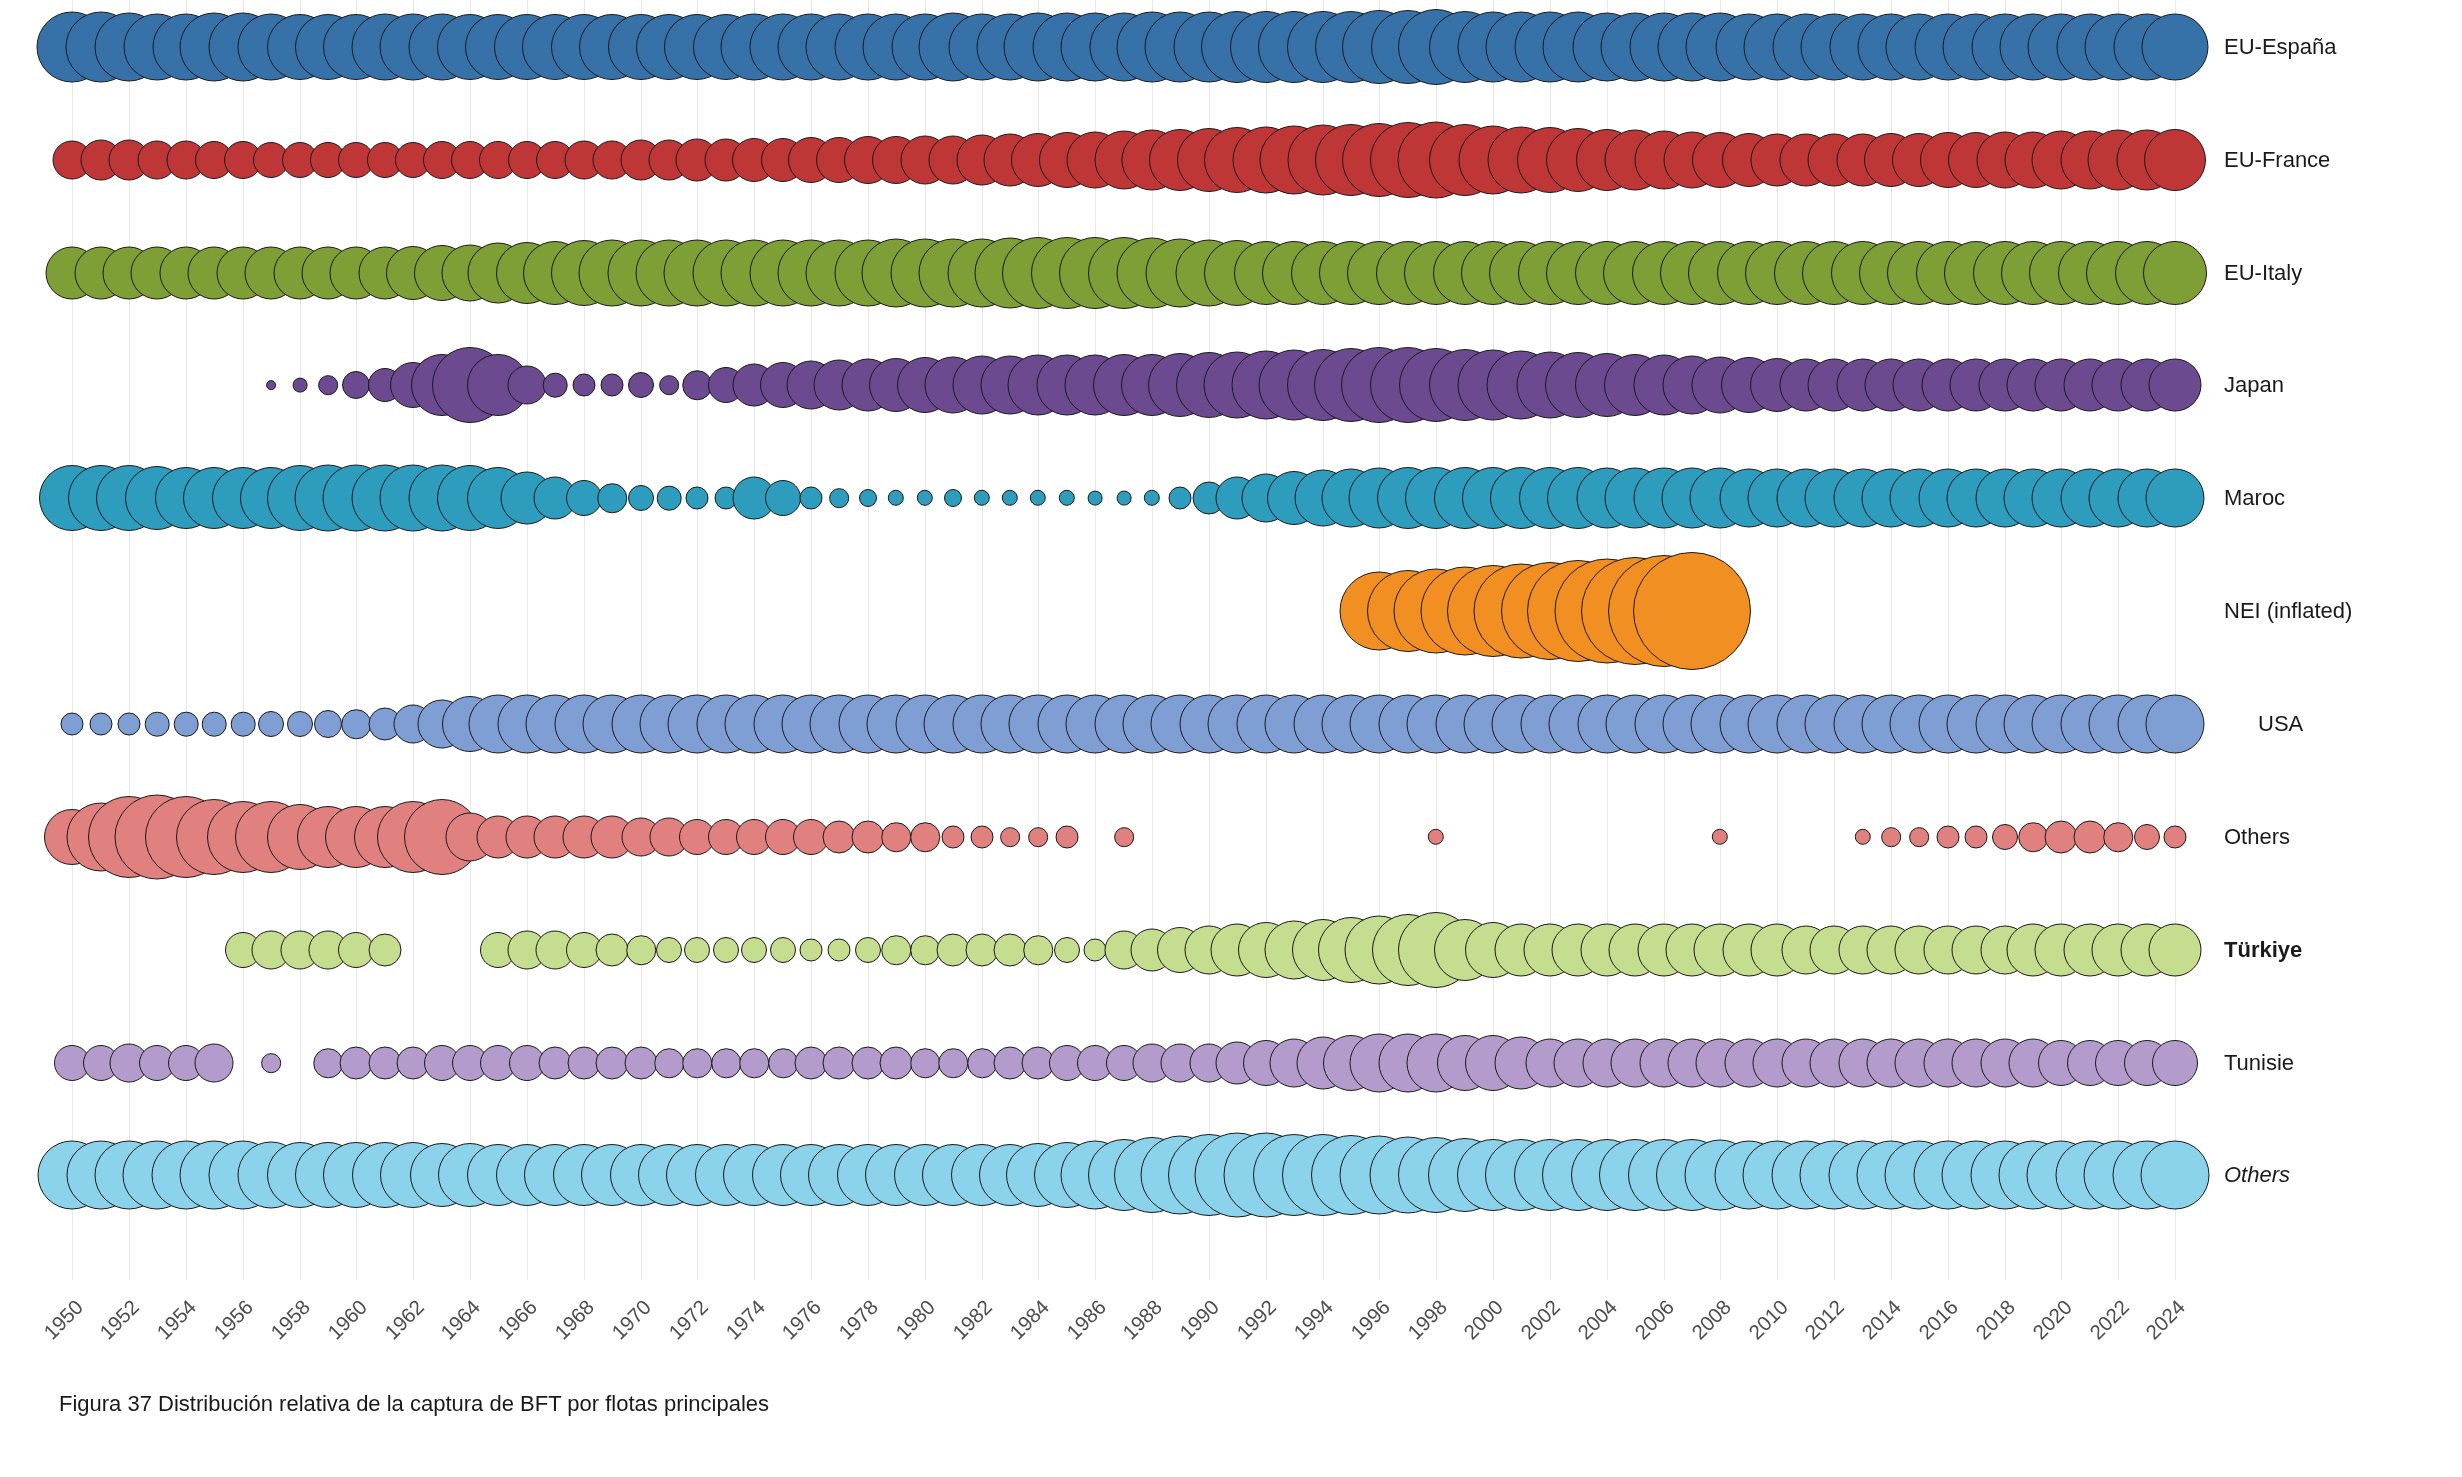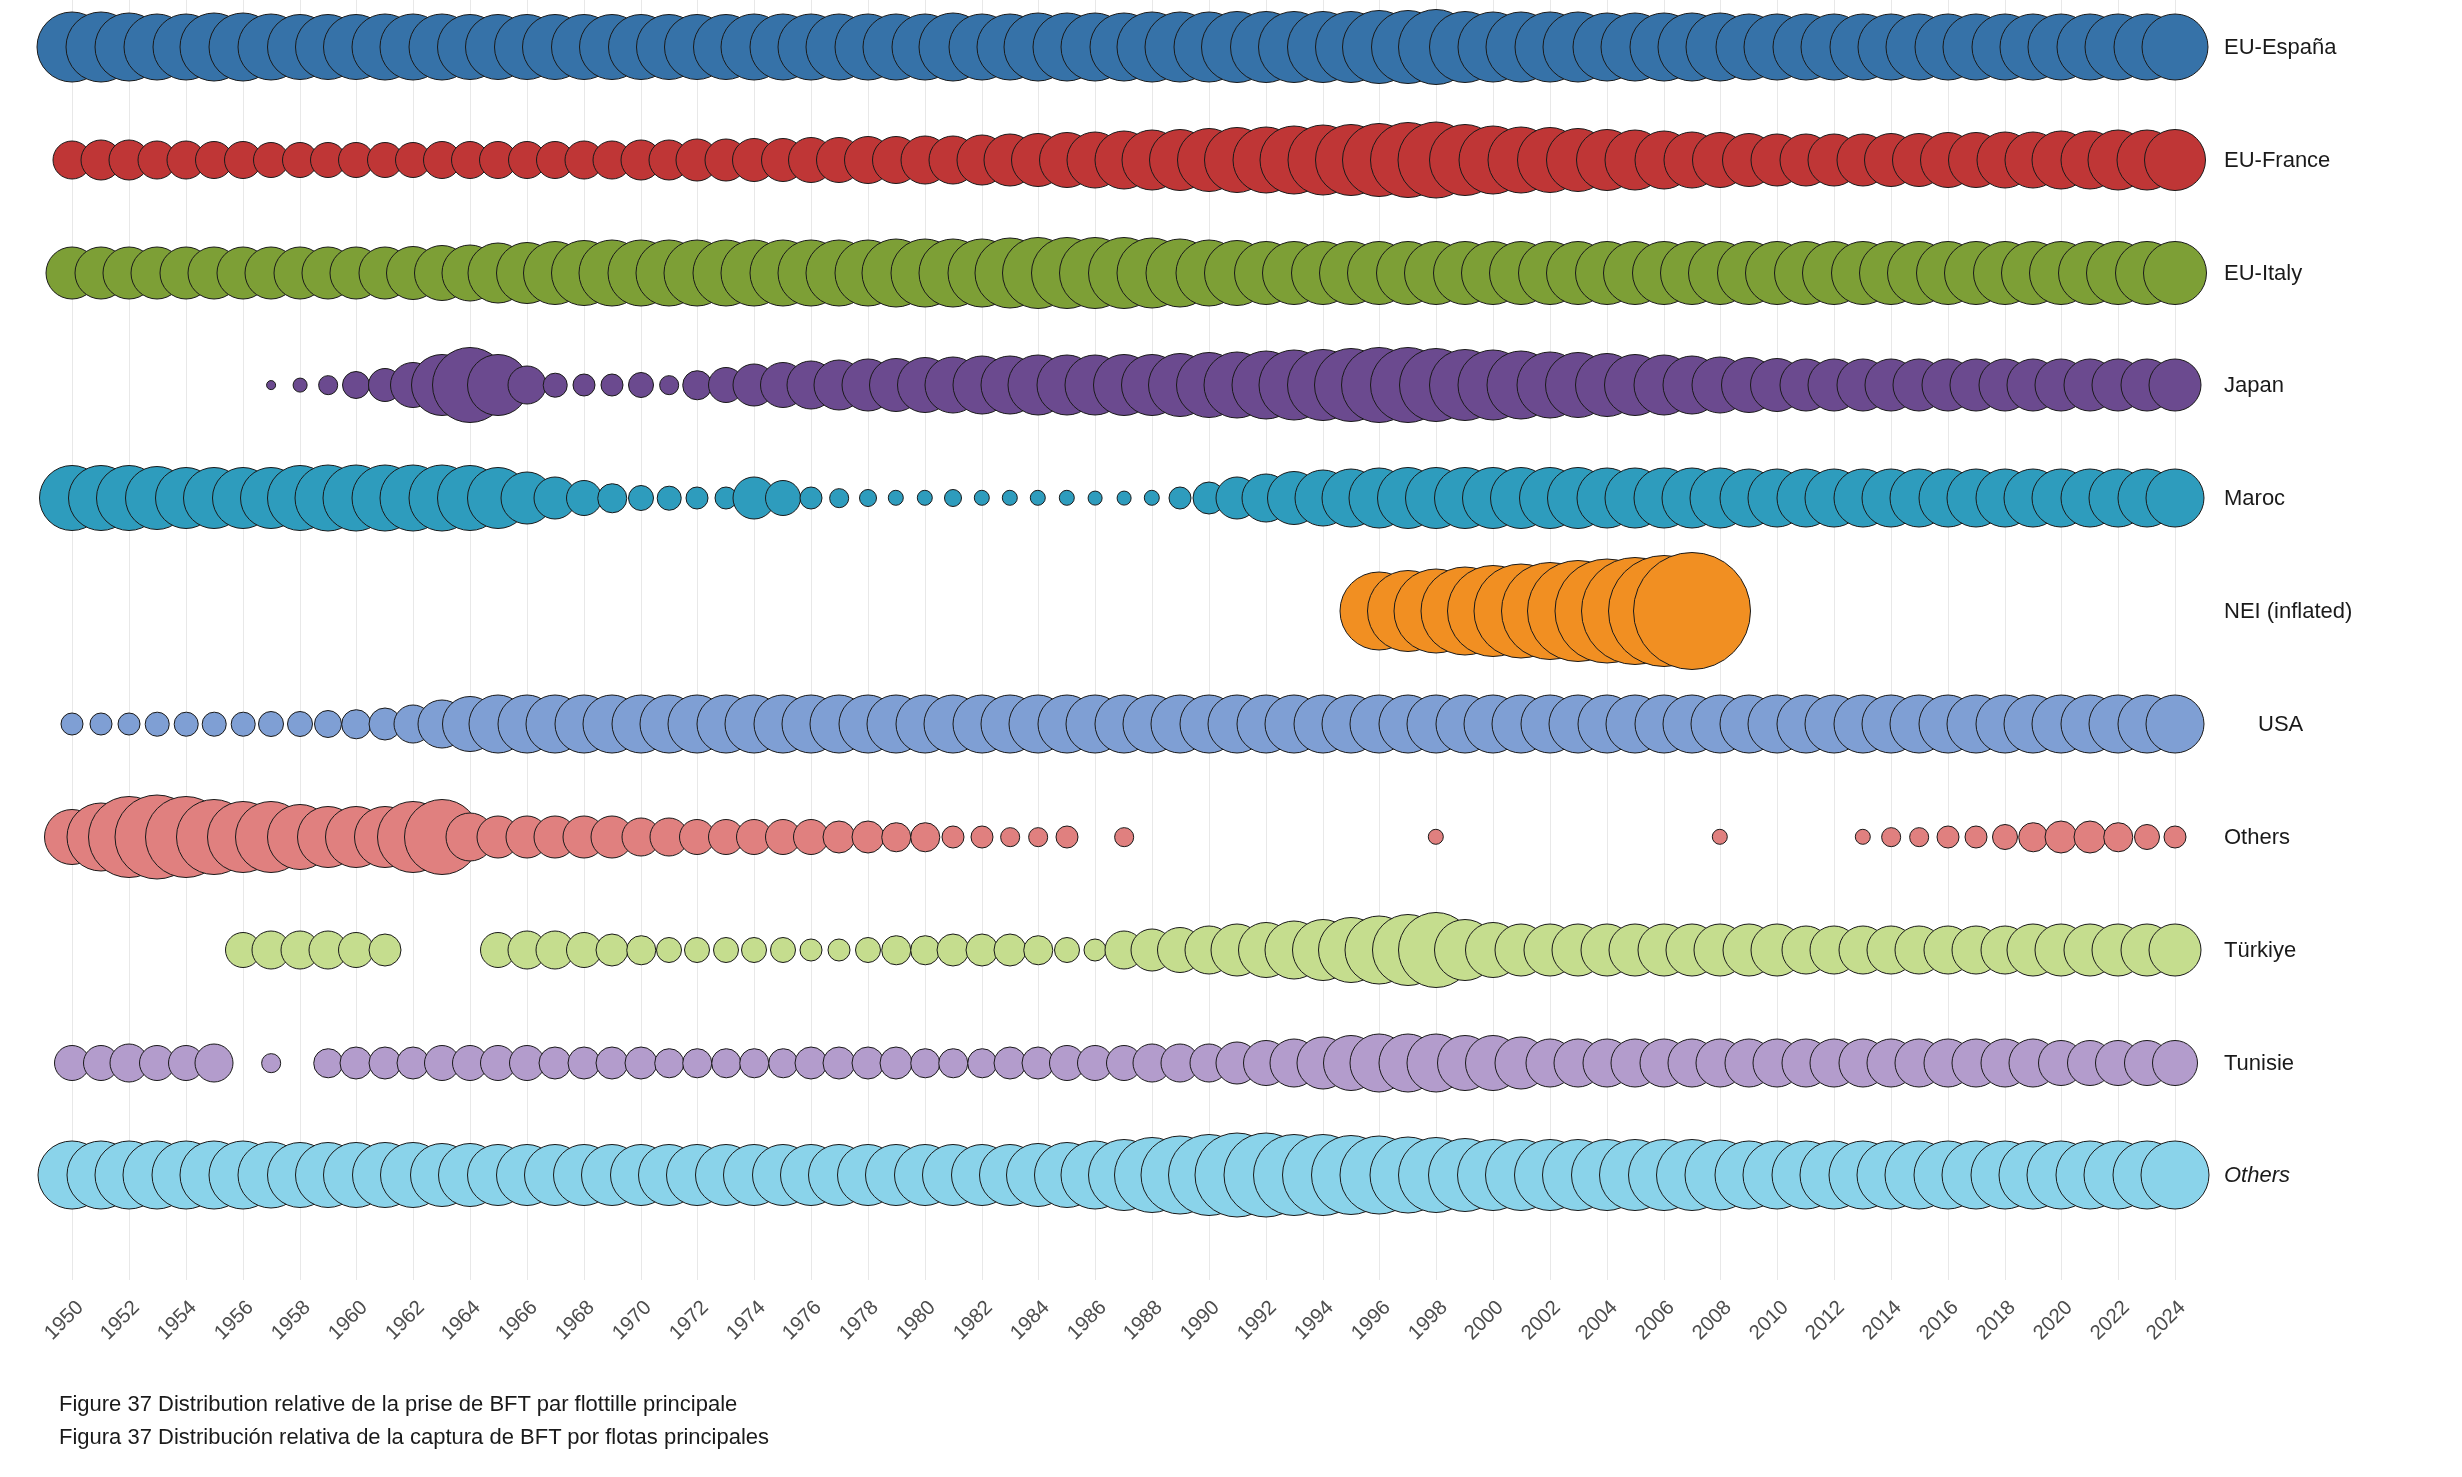--- a/index.html
+++ b/index.html
@@ -648,21 +648,21 @@
       <div class="bubble" title="Türkiye 2015" style="left: 1919px; top: 950px; width: 49px; height: 49px; background: rgb(197, 221, 142);"></div>
       <div class="bubble" title="Türkiye 2016" style="left: 1948px; top: 950px; width: 49px; height: 49px; background: rgb(197, 221, 142);"></div>
       <div class="bubble" title="Türkiye 2017" style="left: 1976px; top: 950px; width: 49px; height: 49px; background: rgb(197, 221, 142);"></div>
       <div class="bubble" title="Türkiye 2018" style="left: 2005px; top: 950px; width: 49px; height: 49px; background: rgb(197, 221, 142);"></div>
       <div class="bubble" title="Türkiye 2019" style="left: 2033px; top: 950px; width: 53px; height: 53px; background: rgb(197, 221, 142);"></div>
       <div class="bubble" title="Türkiye 2020" style="left: 2061px; top: 950px; width: 53px; height: 53px; background: rgb(197, 221, 142);"></div>
       <div class="bubble" title="Türkiye 2021" style="left: 2090px; top: 950px; width: 53px; height: 53px; background: rgb(197, 221, 142);"></div>
       <div class="bubble" title="Türkiye 2022" style="left: 2118px; top: 950px; width: 53px; height: 53px; background: rgb(197, 221, 142);"></div>
       <div class="bubble" title="Türkiye 2023" style="left: 2147px; top: 950px; width: 53px; height: 53px; background: rgb(197, 221, 142);"></div>
       <div class="bubble" title="Türkiye 2024" style="left: 2175px; top: 950px; width: 53px; height: 53px; background: rgb(197, 221, 142);"></div>
-      <div class="row-label" style="left: 2224px; top: 950px;">Türkiye</div>
+      <div class="row-label" style="left: 2224px; top: 950px; font-weight: bold;">Türkiye</div>
       <div class="bubble" title="Tunisie 1950" style="left: 72px; top: 1063px; width: 36px; height: 36px; background: rgb(179, 156, 204);"></div>
       <div class="bubble" title="Tunisie 1951" style="left: 101px; top: 1063px; width: 36px; height: 36px; background: rgb(179, 156, 204);"></div>
       <div class="bubble" title="Tunisie 1952" style="left: 129px; top: 1063px; width: 39px; height: 39px; background: rgb(179, 156, 204);"></div>
       <div class="bubble" title="Tunisie 1953" style="left: 157px; top: 1063px; width: 36px; height: 36px; background: rgb(179, 156, 204);"></div>
       <div class="bubble" title="Tunisie 1954" style="left: 186px; top: 1063px; width: 36px; height: 36px; background: rgb(179, 156, 204);"></div>
       <div class="bubble" title="Tunisie 1955" style="left: 214px; top: 1063px; width: 39px; height: 39px; background: rgb(179, 156, 204);"></div>
       <div class="bubble" title="Tunisie 1957" style="left: 271px; top: 1063px; width: 19.7px; height: 19.7px; background: rgb(179, 156, 204);"></div>
       <div class="bubble" title="Tunisie 1959" style="left: 328px; top: 1063px; width: 29.5px; height: 29.5px; background: rgb(179, 156, 204);"></div>
       <div class="bubble" title="Tunisie 1960" style="left: 356px; top: 1063px; width: 33px; height: 33px; background: rgb(179, 156, 204);"></div>
       <div class="bubble" title="Tunisie 1961" style="left: 385px; top: 1063px; width: 33px; height: 33px; background: rgb(179, 156, 204);"></div>
@@ -839,17 +839,16 @@
       <div class="xtick" style="left: 1776px; top: 1295px; width: 98px; margin-left: -98px;">2010</div>
       <div class="xtick" style="left: 1832px; top: 1295px; width: 98px; margin-left: -98px;">2012</div>
       <div class="xtick" style="left: 1889px; top: 1295px; width: 98px; margin-left: -98px;">2014</div>
       <div class="xtick" style="left: 1946px; top: 1295px; width: 98px; margin-left: -98px;">2016</div>
       <div class="xtick" style="left: 2003px; top: 1295px; width: 98px; margin-left: -98px;">2018</div>
       <div class="xtick" style="left: 2060px; top: 1295px; width: 98px; margin-left: -98px;">2020</div>
       <div class="xtick" style="left: 2117px; top: 1295px; width: 98px; margin-left: -98px;">2022</div>
       <div class="xtick" style="left: 2173px; top: 1295px; width: 98px; margin-left: -98px;">2024</div>
     </div>
   <div class="caption-block">
-    <div class="caption-line">Figure 37 Distribution relative de la prise de BFT par flottille principale</div>
     <div class="caption-line">Figura 37 Distribución relativa de la captura de BFT por flotas principales</div>
   </div>
 </div>
 
 
 </body></html>

